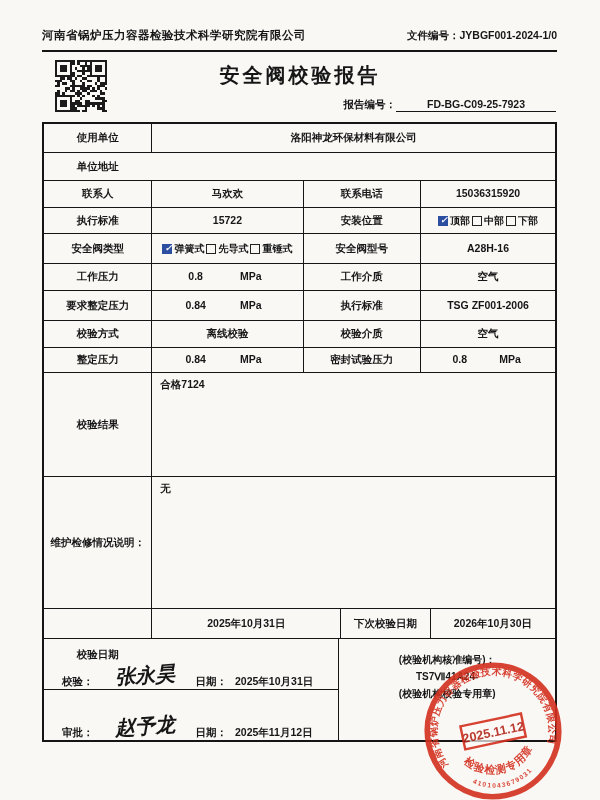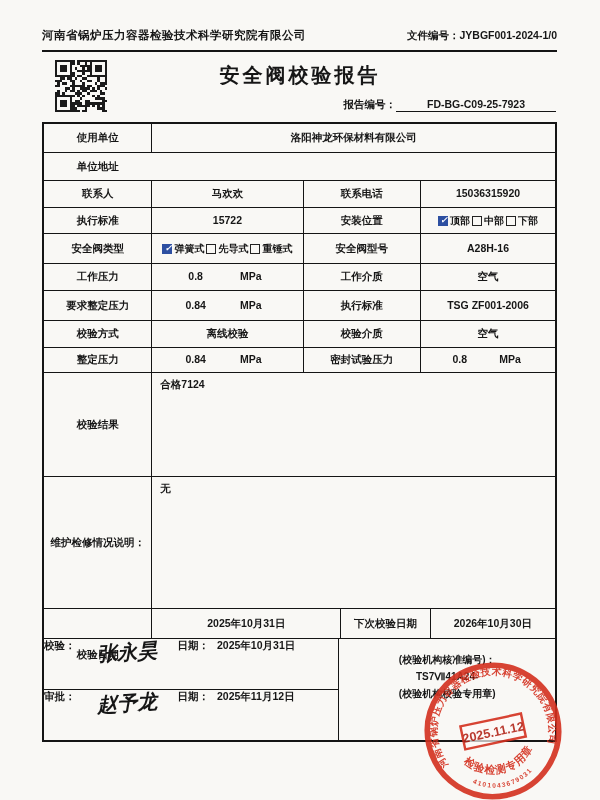--- a/index.html
+++ b/index.html
@@ -48,21 +48,21 @@
         margin-right:2px; vertical-align:-1px; position:relative; background:#f9f8f5; }
   .cb.checked { background:var(--cb,#2d4fa1); border-color:var(--cb,#2d4fa1); }
   .cb.checked::after { content:"✓"; position:absolute; left:0; top:-2px; width:10px;
         color:#fff; font-size:9px; font-weight:bold; }
   .opt { display:inline-flex; align-items:center; margin:0 1px; white-space:nowrap; }
   .cbg { flex-wrap:wrap; font-size:10px; }
 
   
   .bottom { display:flex; border-top:1.3px solid #151515; height:102px; }
   .sig-left { width:57.6%; display:flex; flex-direction:column; }
-  .sig-row { flex:1; display:flex; align-items:flex-start; gap:8px; }
+  .sig-row { flex:1; display:flex; align-items:flex-end; padding-left:18px; gap:8px; }
   .sig-row + .sig-row { border-top:1.3px solid #151515; }
   .sig-label,.date-label { font-size:10.5px; font-weight:bold; }
   .signature { font-size:20px; font-weight:bold; font-style:italic;
                font-family:"DejaVu Serif", serif; transform:rotate(-4deg); min-width:86px; text-align:center; }
   .date-val { font-size:10.5px; font-weight:bold; }
   .org-box { width:42.4%; border-left:1.3px solid #151515; display:flex; flex-direction:column;
              justify-content:center; align-items:center; font-size:10px; font-weight:bold;
              line-height:1.7; padding-bottom:26px; }
 
   

